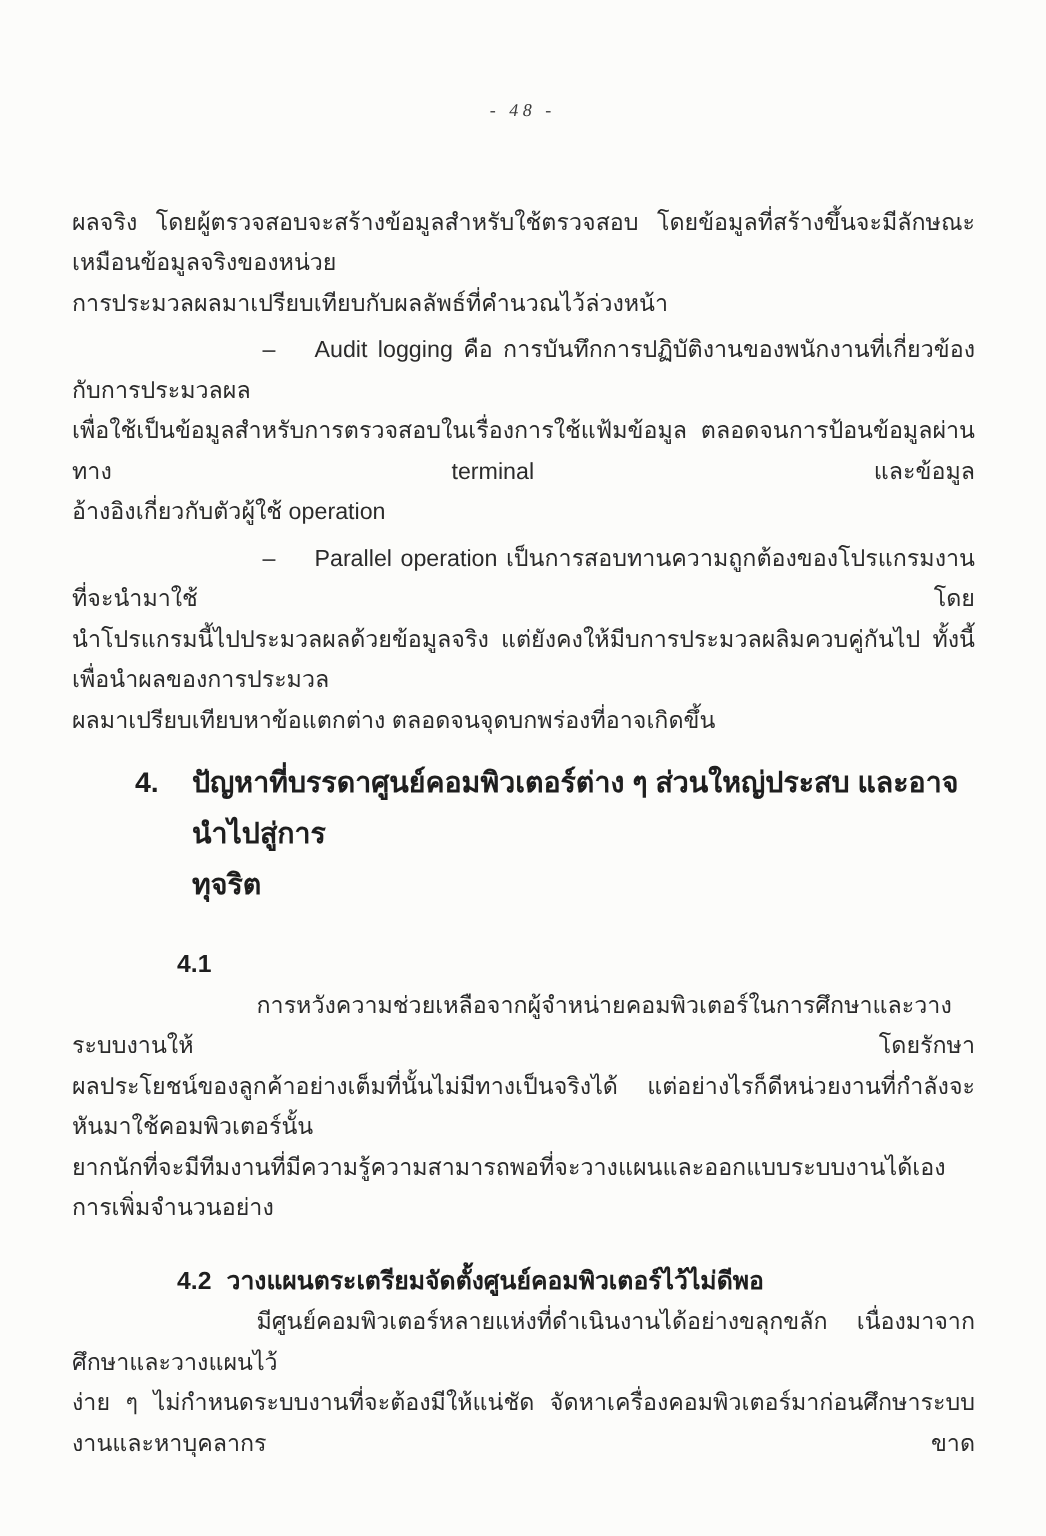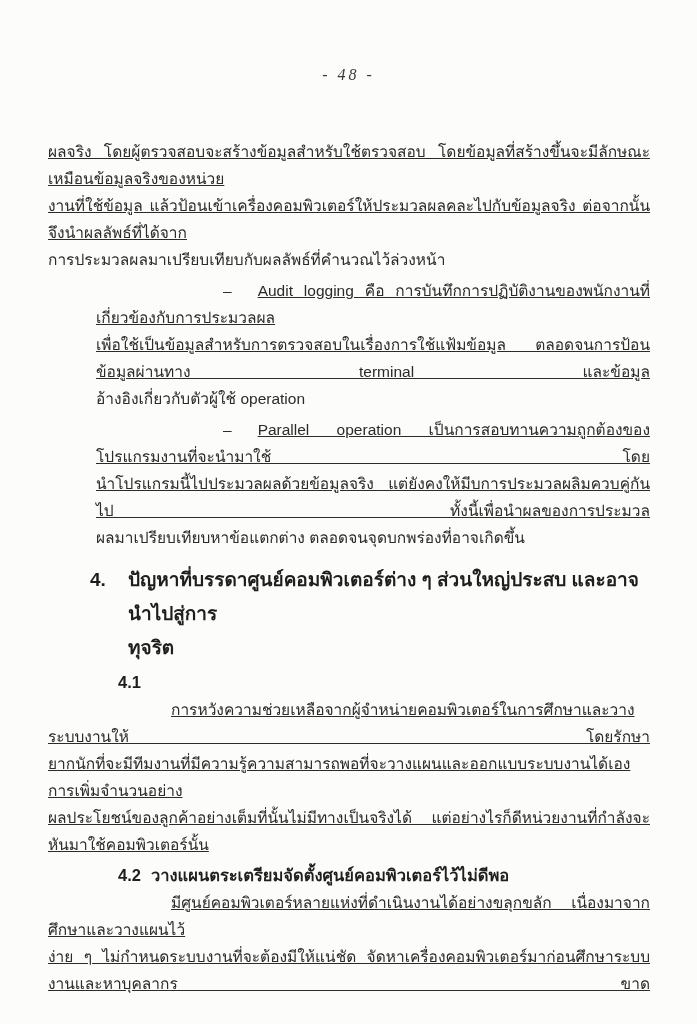--- a/index.html
+++ b/index.html
@@ -16,38 +16,37 @@
     color: #2b2b2b;
     font-family: "Liberation Sans", "DejaVu Sans", sans-serif;
     overflow: hidden;
     box-sizing: border-box;
   }
   .page-number {
     padding-top: 66px;
     text-align: center;
     font-family: "Liberation Serif", "DejaVu Serif", serif;
     font-style: italic;
-    font-size: 16px;
+    font-size: 12px;
     letter-spacing: 3px;
     color: #3a3a3a;
   }
   .content {
     padding: 0 47px 0 48px;
     font-size: 15.5px;
     line-height: 27px;
   }
   .line { min-height: 27px; }
   
   .jl {
     text-align: justify;
     text-align-last: justify;
-    text-decoration: underline;
   }
   .p1 { margin-top: 54px; }
-  .p-dash { margin-top: 4px; margin-left: 48px; }
+  .p-dash { margin-top: 4px; }
   .dash {
     display: inline-block;
     margin-left: 127px;
     margin-right: 26px;
   }
   .fi { text-indent: 123px; }
 
   .section-heading {
     display: flex;
     margin-top: 12px;
@@ -56,21 +55,21 @@
     font-weight: 700;
     line-height: 34px;
     color: #1e1e1e;
   }
   .section-heading .sec-num {
     width: 38px;
     flex: 0 0 38px;
   }
   .sub-heading {
     display: flex;
-    margin-top: 4px;
+    margin-top: 22px;
     margin-left: 70px;
     font-size: 16.5px;
     font-weight: 700;
     line-height: 26px;
     color: #1e1e1e;
   }
   .sub-heading .sub-num {
     width: 33px;
     flex: 0 0 33px;
   }
@@ -80,21 +79,20 @@
 <body>
 
 <div class="page">
 
   <div class="page-number">- 48 -</div>
 
   <div class="content">
 
     <div class="p1">
       <div class="line jl">ผลจริง โดยผู้ตรวจสอบจะสร้างข้อมูลสำหรับใช้ตรวจสอบ โดยข้อมูลที่สร้างขึ้นจะมีลักษณะเหมือนข้อมูลจริงของหน่วย</div>
-      <div class="line jl">งานที่ใช้ข้อมูล แล้วป้อนเข้าเครื่องคอมพิวเตอร์ให้ประมวลผลคละไปกับข้อมูลจริง ต่อจากนั้นจึงนำผลลัพธ์ที่ได้จาก</div>
       <div class="line">การประมวลผลมาเปรียบเทียบกับผลลัพธ์ที่คำนวณไว้ล่วงหน้า</div>
     </div>
 
     <div class="p-dash">
       <div class="line jl"><span class="dash">–</span><span>Audit logging คือ การบันทึกการปฏิบัติงานของพนักงานที่เกี่ยวข้องกับการประมวลผล</span></div>
       <div class="line jl">เพื่อใช้เป็นข้อมูลสำหรับการตรวจสอบในเรื่องการใช้แฟ้มข้อมูล ตลอดจนการป้อนข้อมูลผ่านทาง terminal และข้อมูล</div>
       <div class="line">อ้างอิงเกี่ยวกับตัวผู้ใช้ operation</div>
     </div>
 
     <div class="p-dash">
@@ -109,22 +107,22 @@
         <div class="shl">ปัญหาที่บรรดาศูนย์คอมพิวเตอร์ต่าง ๆ ส่วนใหญ่ประสบ และอาจนำไปสู่การ</div>
         <div class="shl">ทุจริต</div>
       </div>
     </div>
 
     <div class="sub-heading">
       <div class="sub-num">4.1</div>
     </div>
     <div class="sub-body">
       <div class="line jl fi">การหวังความช่วยเหลือจากผู้จำหน่ายคอมพิวเตอร์ในการศึกษาและวางระบบงานให้ โดยรักษา</div>
+      <div class="line jl">ผลประโยชน์ของลูกค้าอย่างเต็มที่นั้นไม่มีทางเป็นจริงได้ แต่อย่างไรก็ดีหน่วยงานที่กำลังจะหันมาใช้คอมพิวเตอร์นั้น</div>
       <div class="line jl">ยากนักที่จะมีทีมงานที่มีความรู้ความสามารถพอที่จะวางแผนและออกแบบระบบงานได้เอง การเพิ่มจำนวนอย่าง</div>
-      <div class="line jl">ผลประโยชน์ของลูกค้าอย่างเต็มที่นั้นไม่มีทางเป็นจริงได้ แต่อย่างไรก็ดีหน่วยงานที่กำลังจะหันมาใช้คอมพิวเตอร์นั้น</div>
     </div>
 
     <div class="sub-heading">
       <div class="sub-num">4.2</div>
       <div>วางแผนตระเตรียมจัดตั้งศูนย์คอมพิวเตอร์ไว้ไม่ดีพอ</div>
     </div>
     <div class="sub-body">
       <div class="line jl fi">มีศูนย์คอมพิวเตอร์หลายแห่งที่ดำเนินงานได้อย่างขลุกขลัก เนื่องมาจากศึกษาและวางแผนไว้</div>
       <div class="line jl">ง่าย ๆ ไม่กำหนดระบบงานที่จะต้องมีให้แน่ชัด จัดหาเครื่องคอมพิวเตอร์มาก่อนศึกษาระบบงานและหาบุคลากร ขาด</div>
 

